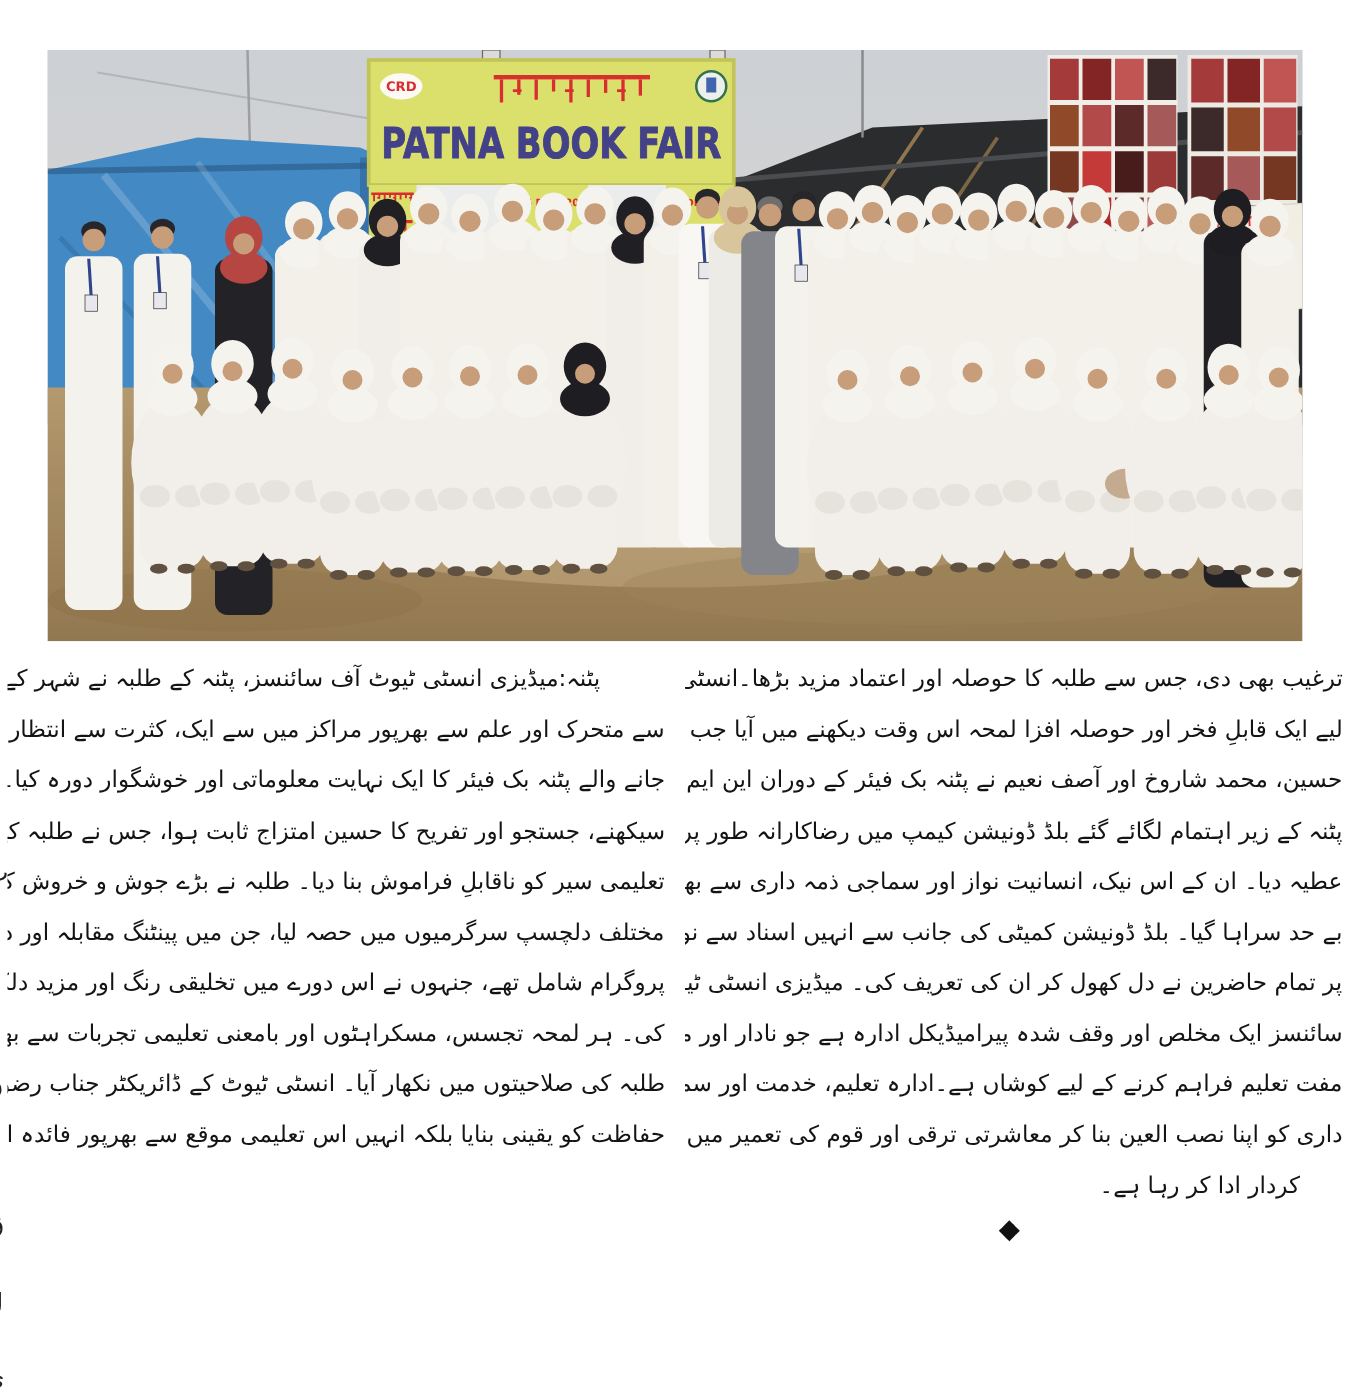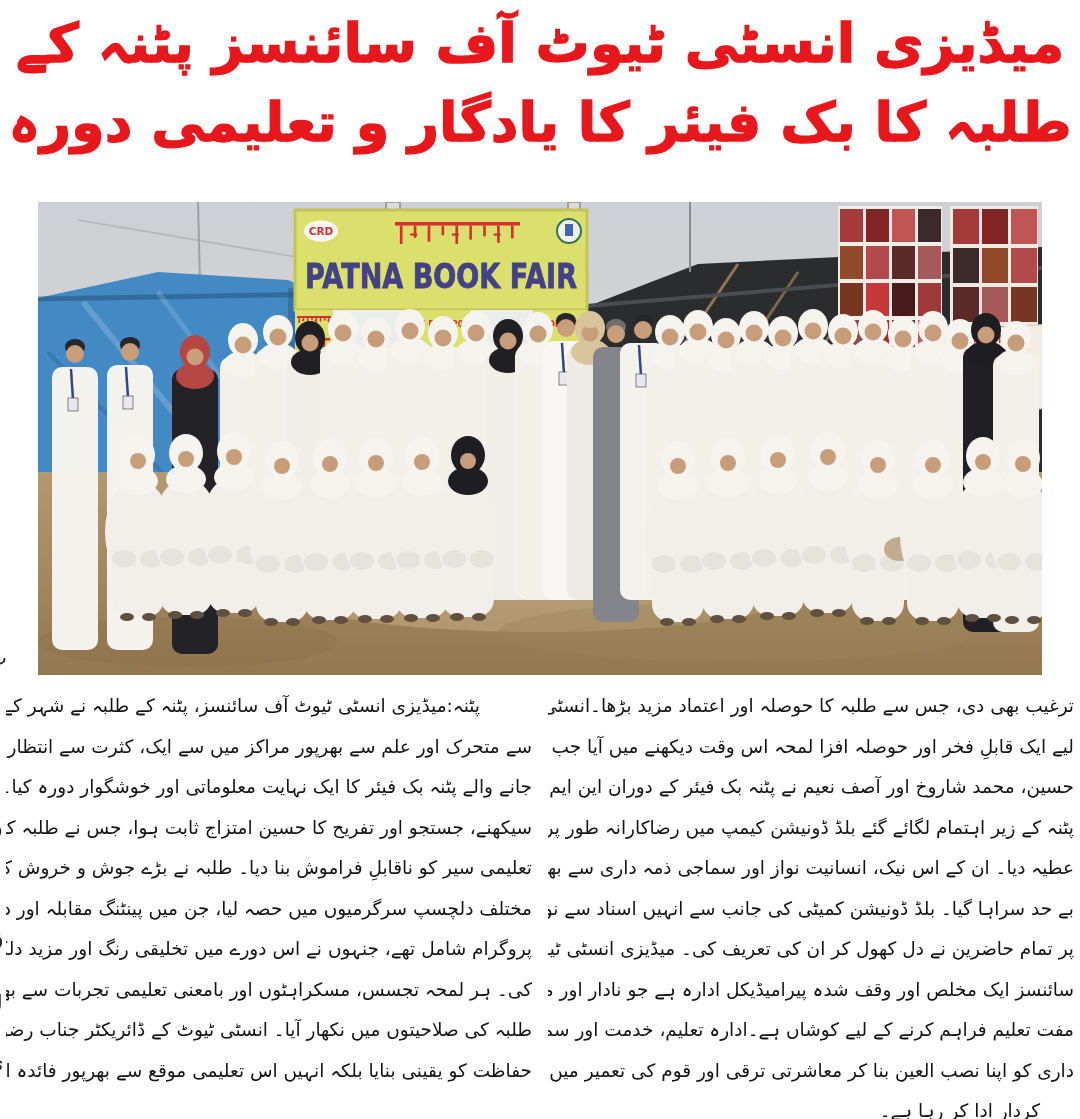--- a/index.html
+++ b/index.html
@@ -33,24 +33,20 @@
   
   .edge{position:absolute;left:0;top:646px;width:7px;height:470px;
         overflow:hidden;}
   .edge span{position:absolute;left:-12px;font-size:20px;color:#222;}
 </style>
 </head>
 <body>
 
 <div class="page">
 
-  <header class="headline">
-    <div class="hl-line">میڈیزی انسٹی ٹیوٹ آف سائنسز پٹنہ کے</div>
-    <div class="hl-line">طلبہ کا بک فیئر کا یادگار و تعلیمی دورہ</div>
-  </header>
 
   <figure class="photo" style="margin-block:0;margin-inline:0 0;margin-left:38px;margin-top:40px;">
     <svg id="photo-svg" width="1004" height="473" viewBox="0 0 1004 473">
       <defs>
         <linearGradient id="gSky" x1="0" y1="0" x2="0" y2="1">
           <stop offset="0" stop-color="#cdd1d6"></stop>
             <stop offset="1" stop-color="#dcdbd5"></stop>
         </linearGradient>
         <linearGradient id="gGround" x1="0" y1="0" x2="0" y2="1">
           <stop offset="0" stop-color="#b29california"></stop>

